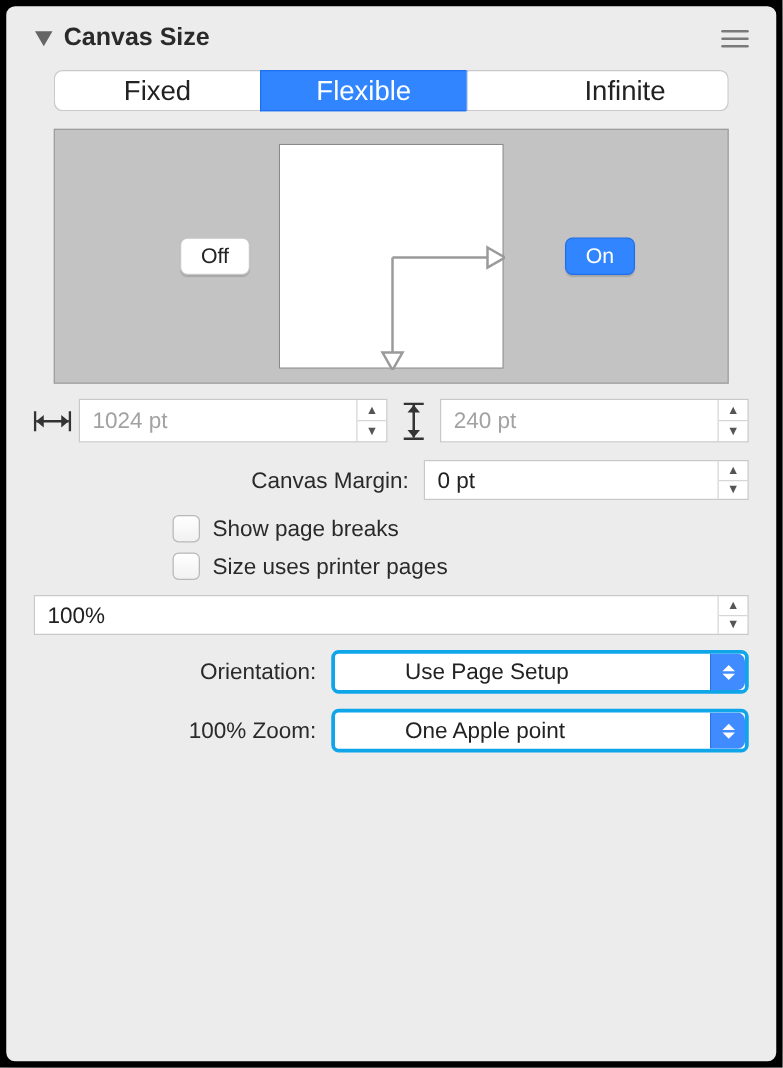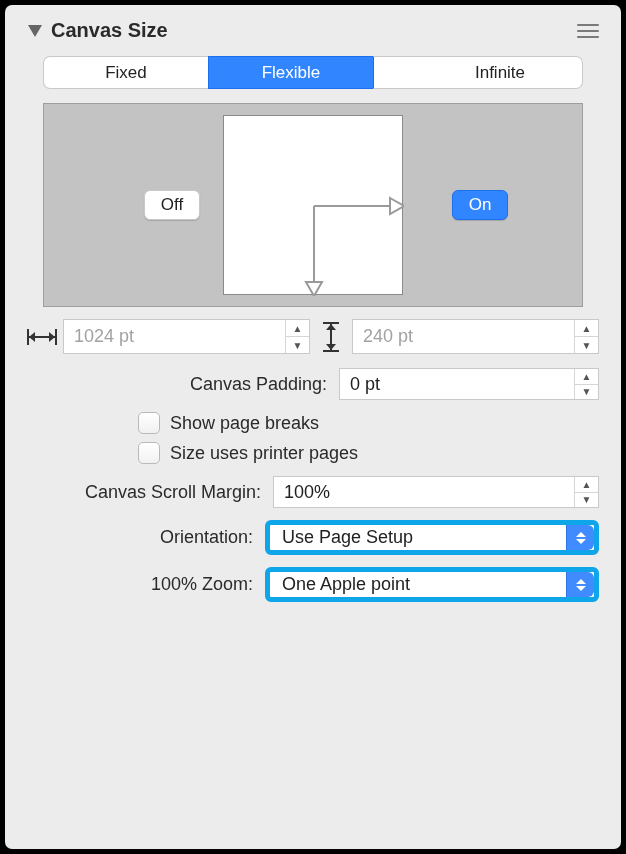--- a/index.html
+++ b/index.html
@@ -24,21 +24,21 @@
 .header-left { display:flex; align-items:center; gap:8px; }
 .disclosure svg { display:block; }
 .title { font-weight:700; font-size:20px; color:#2a2a2a; }
 .hamburger { width:22px; display:flex; flex-direction:column; gap:4px; cursor:pointer; }
 .hamburger span { height:2px; background:#7a7a7a; border-radius:1px; }
 
 .seg { display:flex; width:540px; margin:0 auto 14px; }
 .seg button {
   flex:1; height:33px; background:#fff;
   border:1px solid #c9c9c9; border-right:none;
-  font-size:17px; color:#222; cursor:pointer;
+  font-size:22px; color:#222; cursor:pointer;
 }
 .seg button:first-child { border-radius:7px 0 0 7px; }
 .seg button:last-child  { border-radius:0 7px 7px 0; border-right:1px solid #c9c9c9; }
 .seg button.active { background:#3186ff; color:#fff; border-color:#1e6ff0; }
 .seg button.active + button { border-left-color:#1e6ff0;padding-left:44px; }
 
 .preview {
   width:540px; height:204px; margin:0 auto 12px;
   background:#c3c3c3; border:1px solid #9e9e9e;
   position:relative;
@@ -81,22 +81,22 @@
 
 .check-row { display:flex; align-items:center; gap:10px; margin:8px 0 8px 90px; font-size:18px; color:#2a2a2a;padding-left:21px; }
 .check-row.nudge { margin-left:60px; }
 .checkbox {
   width:22px; height:22px; border:1px solid #b9b9b9; border-radius:5px;
   background:linear-gradient(#fff,#f1f1f1); cursor:pointer;
 }
 
 .popup {
   flex:1; height:35px; display:flex; align-items:center;
-  background:#fff; border:5px solid #0ea5e9; border-radius:6px;
-  font-size:18px; color:#222; cursor:pointer; overflow:hidden;
+  background:#fff; border:3px solid #0ea5e9; border-radius:6px;
+  font-size:18px; color:#222; cursor:pointer; overflow:hidden;padding-left:44px;
 }
 .popup .txt { flex:1; padding:0 12px; }
 .popup .knob {
   width:28px; height:100%; background:#3f8bff;
   border-left:1px solid #2d73e6; border-radius:0 6px 6px 0;
   display:flex; flex-direction:column; align-items:center; justify-content:center; gap:2px;
 }
 .popup .knob::before, .popup .knob::after { content:""; width:0; height:0; border-left:5px solid transparent; border-right:5px solid transparent; }
 .popup .knob::before { border-bottom:5px solid #fff; }
 .popup .knob::after  { border-top:5px solid #fff; }
@@ -177,41 +177,40 @@
     <div class="stepper">
       <span class="val">240 pt</span>
       <div class="arrows">
           <span>▲</span>
           <span>▼</span>
         </div>
     </div>
   </div>
 
   <div class="formrow">
-    <span class="lbl">Canvas Padding:</span>
+    <span class="lbl">Canvas Margin:</span>
     <div class="stepper small-stepper">
       <span class="val">0 pt</span>
       <div class="arrows">
           <span>▲</span>
           <span>▼</span>
         </div>
     </div>
   </div>
 
   <div class="check-row">
     <div class="checkbox"></div>
     <span>Show page breaks</span>
   </div>
   <div class="check-row">
     <div class="checkbox"></div>
     <span>Size uses printer pages</span>
   </div>
 
   <div class="formrow scroll">
-    <span class="lbl">Canvas Scroll Margin:</span>
     <div class="stepper full-stepper">
       <span class="val">100%</span>
       <div class="arrows">
           <span>▲</span>
           <span>▼</span>
         </div>
     </div>
   </div>
 
   <div class="formrow tight">

